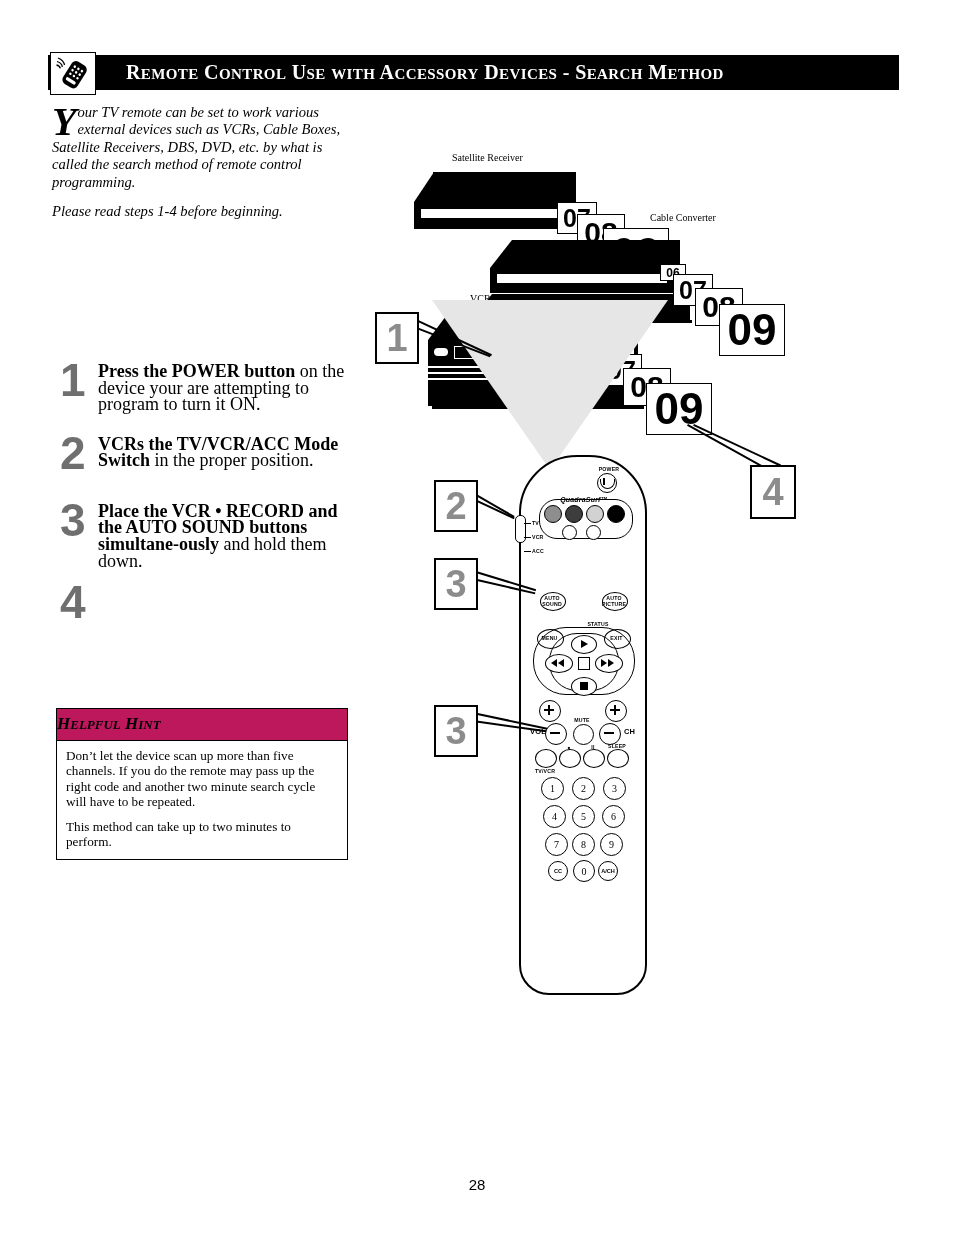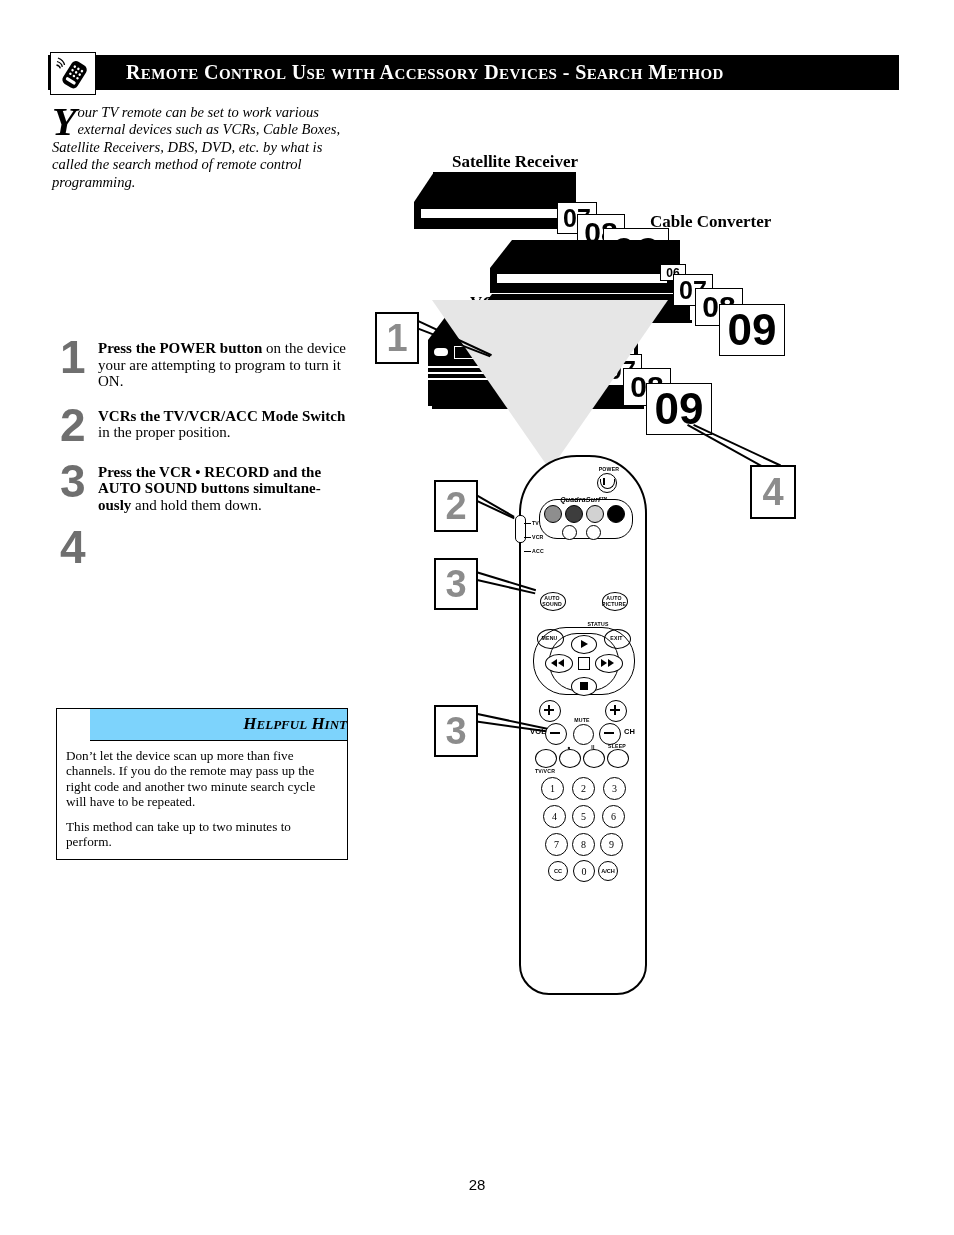--- a/index.html
+++ b/index.html
@@ -17,40 +17,40 @@
   #left-col{position:absolute;left:52px;top:104px;width:300px;}
   .intro-p{font-style:italic;font-size:14.6px;line-height:17.4px;margin:0 0 12px 0;text-align:left;}
   #intro-first{text-indent:0;}
   #dropcap{float:left;font-style:italic;font-weight:bold;font-size:40px;line-height:33px;padding:0 1px 0 0;margin-top:1px;}
 
   
   #steps{position:absolute;left:52px;top:340px;width:302px;}
   .step{position:relative;min-height:44px;margin-bottom:12px;}
   .step-num{position:absolute;left:8px;top:-6px;width:36px;font-family:"Liberation Sans",sans-serif;
             font-weight:bold;font-size:46px;line-height:46px;color:#6f6f6f;text-align:left;}
-  .step-txt{margin-left:46px;font-size:15px;line-height:16.6px;}
+  .step-txt{margin-left:46px;font-size:18px;line-height:16.6px;margin-top:23px;}
   .b{font-weight:bold;}
 
   
   #hint-box{position:absolute;left:56px;top:708px;width:290px;border:1.6px solid #000;background:#fff;}
-  #hint-head{background:#7dd3fc;border-bottom:1.6px solid #000;text-align:right;
-             font-weight:bold;font-style:italic;font-size:17px;padding:5px 0 6px 0;margin-left:33px;}
+  #hint-head{background:#be185d;border-bottom:1.6px solid #000;text-align:left;
+             font-weight:bold;font-style:italic;font-size:17px;padding:5px 0 6px 0;}
   #hint-head .sc{font-size:13px;}
   #hint-body{padding:7px 9px 10px 9px;}
   .hint-p{font-size:13.2px;line-height:15.4px;margin:0 0 9px 0;}
   .hint-p:last-child{margin-bottom:0;}
 
   
   #page-num{position:absolute;left:0;top:1176px;width:954px;text-align:center;font-size:15px;
             font-family:"Liberation Sans",sans-serif;}
 
   
   #art{position:absolute;left:370px;top:140px;width:460px;height:870px;}
 
-  .lbl{position:absolute;font-size:17px;font-family:"Liberation Serif",serif;white-space:nowrap;font-weight:bold;}
+  .lbl{position:absolute;font-size:10px;font-family:"Liberation Serif",serif;white-space:nowrap;}
 
   
   .dev{position:absolute;}
   .dev-top{position:absolute;background:#000;}
   .dev-face{position:absolute;background:#000;}
 
   
   .chip{position:absolute;background:#fff;border:1.6px solid #000;
         font-family:"Liberation Sans",sans-serif;font-weight:bold;color:#000;
         display:flex;align-items:center;justify-content:center;line-height:1;}
@@ -117,34 +117,35 @@
         <rect x="16" y="25.5" width="11" height="3.4" rx="1.7"></rect>
       </g>
     </g>
   </svg>
 </div>
 
 <div id="header-title"><span>R</span><span class="sc">EMOTE</span><span> C</span><span class="sc">ONTROL</span><span> U</span><span class="sc">SE</span><span> </span><span class="sc">WITH</span><span> A</span><span class="sc">CCESSORY</span><span> D</span><span class="sc">EVICES</span><span> - S</span><span class="sc">EARCH</span><span> M</span><span class="sc">ETHOD</span></div>
 
 <div id="left-col">
   <p class="intro-p" id="intro-first"><span id="dropcap">Y</span><span>our TV remote can be set to work various external devices such as VCRs, Cable Boxes, Satellite Receivers, DBS, DVD, etc. by what is called the search method of remote control programming.</span></p>
+  <p class="intro-p">Please read steps 1-4 before beginning.</p>
 </div>
 
 <div id="steps">
   <div class="step">
     <div class="step-num">1</div>
     <div class="step-txt"><span class="b">Press the POWER button</span><span> on the device your are attempting to program to turn it ON.</span></div>
   </div>
   <div class="step" style="margin-top:18px;">
     <div class="step-num">2</div>
     <div class="step-txt"><span class="b">VCRs the TV/VCR/ACC Mode Switch</span><span> in the proper position.</span></div>
   </div>
   <div class="step" style="margin-top:10px;">
     <div class="step-num">3</div>
-    <div class="step-txt"><span class="b">Press the VCR • RECORD and the AUTO SOUND buttons simultane-ously</span><span> and hold them down.</span></div>
+    <div class="step-txt"><span class="b">Place the VCR • RECORD and the AUTO SOUND buttons simultane-ously</span><span> and hold them down.</span></div>
   </div>
   <div class="step" style="margin-top:16px;">
     <div class="step-num">4</div>
   </div>
 </div>
 
 <div id="hint-box">
   <div id="hint-head"><span>H</span><span class="sc">ELPFUL</span><span> H</span><span class="sc">INT</span></div>
   <div id="hint-body">
     <p class="hint-p">Don’t let the device scan up more than five channels. If you do the remote may pass up the right code and another two minute search cycle will have to be repeated.</p>

